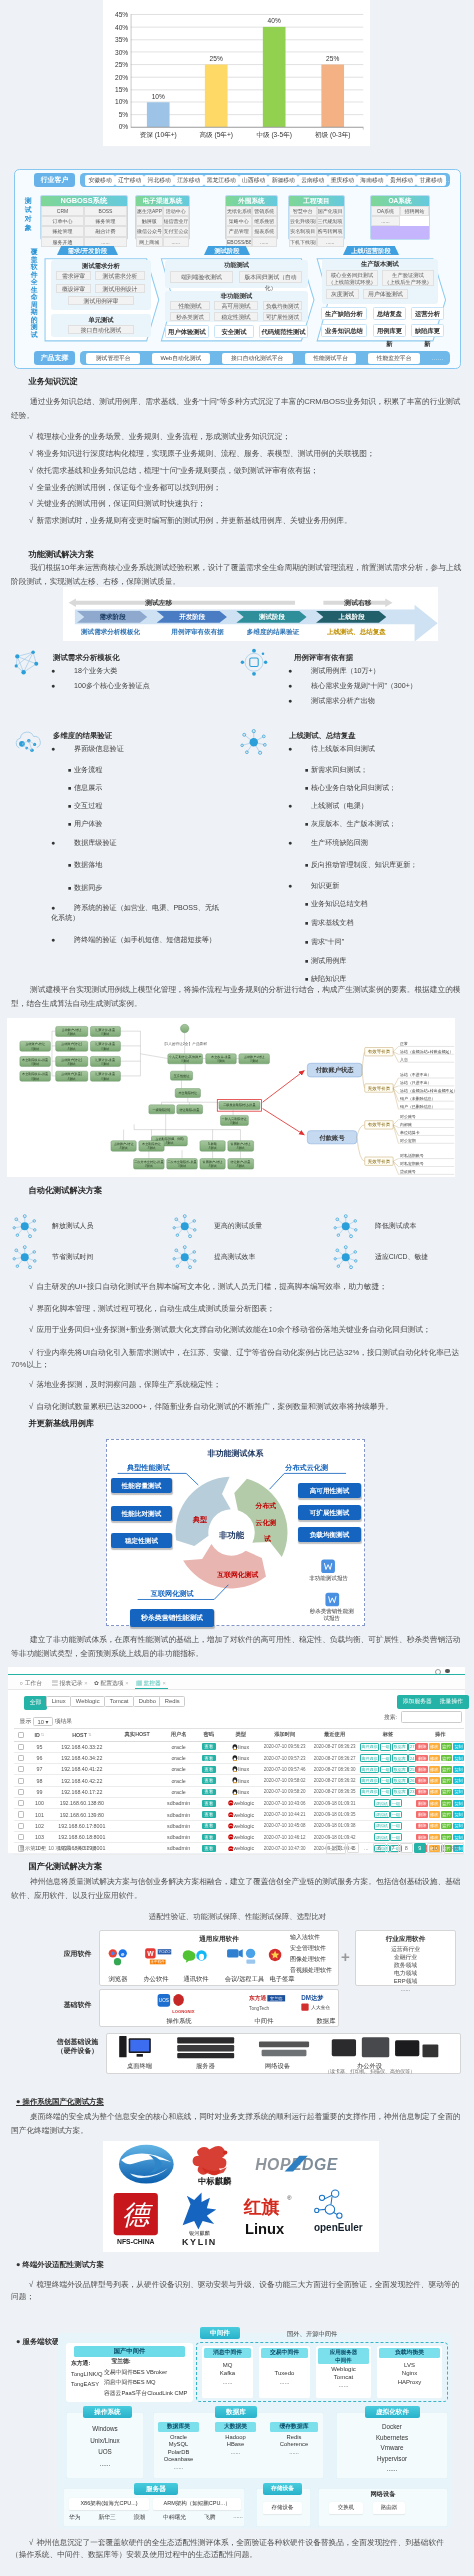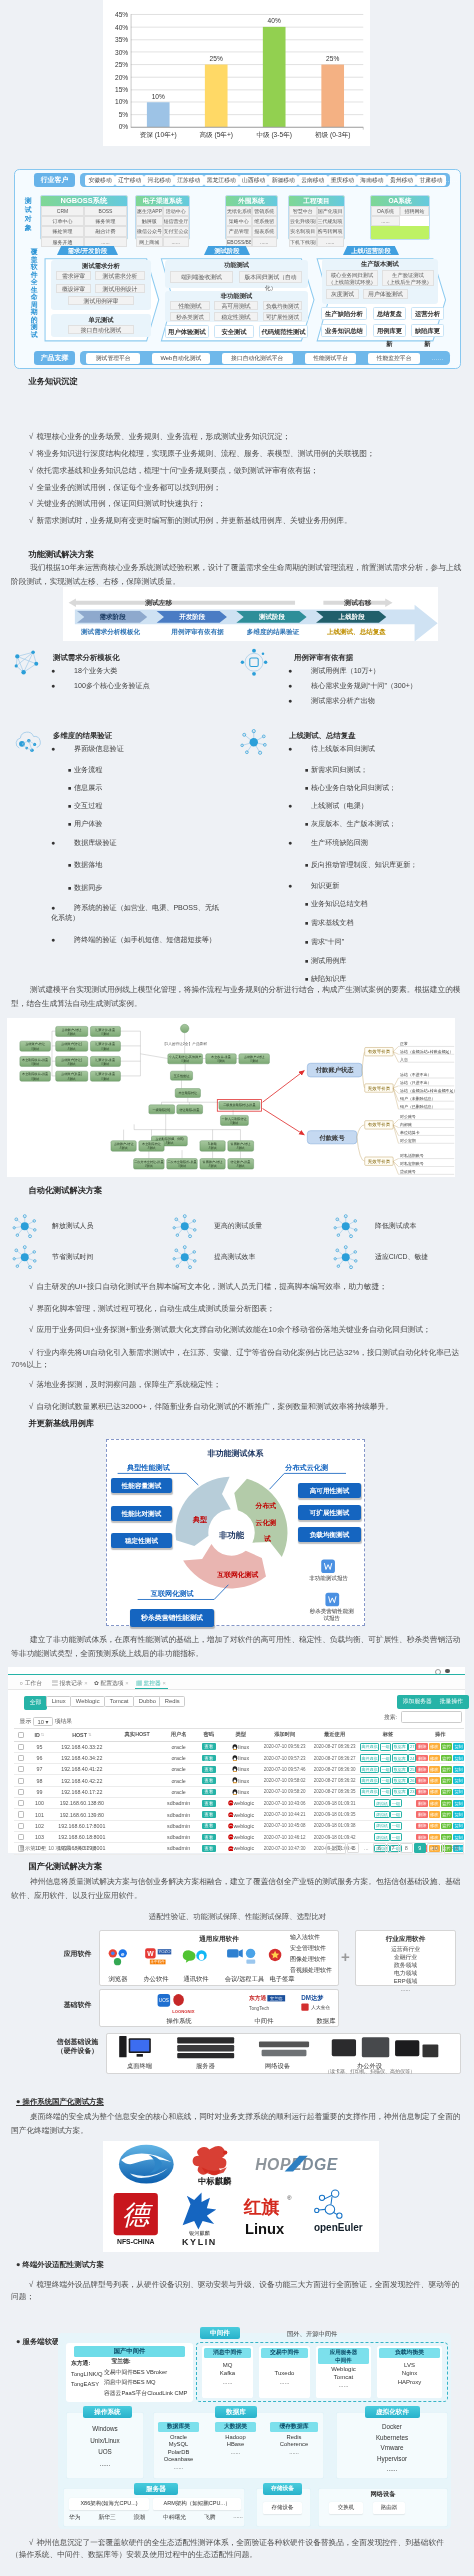--- a/index.html
+++ b/index.html
@@ -6,21 +6,21 @@
 body{font-family:"Liberation Sans",sans-serif;background:#eef1f5;}
 #page{position:relative;width:475px;height:2576px;background:#eef1f5;overflow:hidden;}
 .abs{position:absolute;}
 .para{position:absolute;left:11px;width:453px;font-size:7.7px;color:#4d4d4d;line-height:14.3px;text-indent:19px;}
 .h2{position:absolute;left:28.5px;font-size:8.2px;font-weight:bold;color:#262626;}
 .chk{position:absolute;left:29px;width:435px;font-size:7.7px;color:#4d4d4d;}
 .chk .t{margin-left:3.2px;}
 .bh{position:absolute;left:16px;font-size:7.4px;font-weight:bold;color:#333;}
 .cell{position:absolute;background:#f2f2f2;border:0.5px solid #e0e0e0;color:#555;text-align:center;box-sizing:border-box;}
 .wpill{background:#fff;border-radius:2.1px;font-size:5.8px;color:#444;padding:1.1px 3.2px;white-space:nowrap;}
-.sysbox{position:absolute;height:45px;background:#bef264;border:0.5px solid #bcdcf2;border-radius:2.1px;box-sizing:border-box;}
+.sysbox{position:absolute;height:45px;background:#c4b5fd;border:0.5px solid #bcdcf2;border-radius:2.1px;box-sizing:border-box;}
 .syshead{height:9.5px;line-height:9.5px;text-align:center;color:#fff;font-weight:bold;font-size:6.6px;background:linear-gradient(90deg,#7fd795,#65cade);border-radius:1.6px 1.6px 0 0;}
 .sysgrid{display:grid;grid-template-columns:1fr 1fr;}
 .sysgrid span{background:#f2f2f2;border:0.3px solid #e0e0e0;height:8.4px;line-height:8.4px;font-size:5px;color:#555;text-align:center;overflow:hidden;white-space:nowrap;}
 .stghead{position:absolute;height:9px;background:#41a0e0;color:#fff;font-weight:bold;font-size:6.3px;text-align:center;line-height:9px;clip-path:polygon(4.2px 0,calc(100% - 4.2px) 0,100% 100%,0 100%);}
 .inbox{position:absolute;background:#e9f4fb;border-radius:3.2px;}
 .intitle{position:absolute;font-size:6.3px;font-weight:bold;color:#333;text-align:center;}
 .wbox{position:absolute;background:#fff;border:0.5px solid #c9e4f6;border-radius:1.6px;font-size:6.3px;font-weight:bold;color:#333;text-align:center;box-sizing:border-box;}
 .blt{position:absolute;font-size:6.9px;color:#333;}
 .blt span{font-size:7.1px;color:#404040;vertical-align:0.3px;margin-left:17px;}
 .blt2{position:absolute;font-size:5.5px;color:#333;}
@@ -248,20 +248,21 @@
 <div class="abs" style="left:80px;top:351px;width:370px;height:14.3px;background:#6fb8ea;border-radius:4.2px;display:flex;align-items:center;padding:0 6.3px;box-sizing:border-box;justify-content:space-between;">
   <span class="wpill" style="padding:1.1px 9.5px;">测试管理平台</span>
       <span class="wpill" style="padding:1.1px 8.4px;">Web自动化测试</span>
       <span class="wpill" style="padding:1.1px 9.5px;">接口自动化测试平台</span>
       <span class="wpill" style="padding:1.1px 8.4px;">性能测试平台</span>
       <span class="wpill" style="padding:1.1px 8.4px;">性能监控平台</span>
       <span style="color:#fff;font-size:5.3px;letter-spacing:0.5px;">......</span>
 </div>
 
 <div class="h2" style="top:376px;">业务知识沉淀</div>
+<div class="para" style="top:395px;">通过业务知识总结、测试用例库、需求基线、业务“十问”等多种方式沉淀了丰富的CRM/BOSS业务知识，积累了丰富的行业测试经验。</div>
 <div class="chk" style="top:432px;">√<span class="t">梳理核心业务的业务场景、业务规则、业务流程，形成测试业务知识沉淀；</span></div>
 <div class="chk" style="top:449px;">√<span class="t">将业务知识进行深度结构化梳理，实现原子业务规则、流程、服务、表模型、测试用例的关联视图；</span></div>
 <div class="chk" style="top:466px;">√<span class="t">依托需求基线和业务知识总结，梳理“十问”业务规则要点，做到测试评审有依有据；</span></div>
 <div class="chk" style="top:483px;">√<span class="t">全量业务的测试用例，保证每个业务都可以找到用例；</span></div>
 <div class="chk" style="top:499px;">√<span class="t">关键业务的测试用例，保证回归测试时快速执行；</span></div>
 <div class="chk" style="top:516px;">√<span class="t">新需求测试时，业务规则有变更时编写新的测试用例，并更新基线用例库、关键业务用例库。</span></div>
 
 <div class="h2" style="top:549px;">功能测试解决方案</div>
 <div class="para" style="top:561px;">我们根据10年来运营商核心业务系统测试经验积累，设计了覆盖需求全生命周期的测试管理流程，前置测试需求分析，参与上线阶段测试，实现测试左移、右移，保障测试质量。</div>
 <div class="abs" style="left:63px;top:587px;width:375px;height:54px;background:#fff;"></div>

